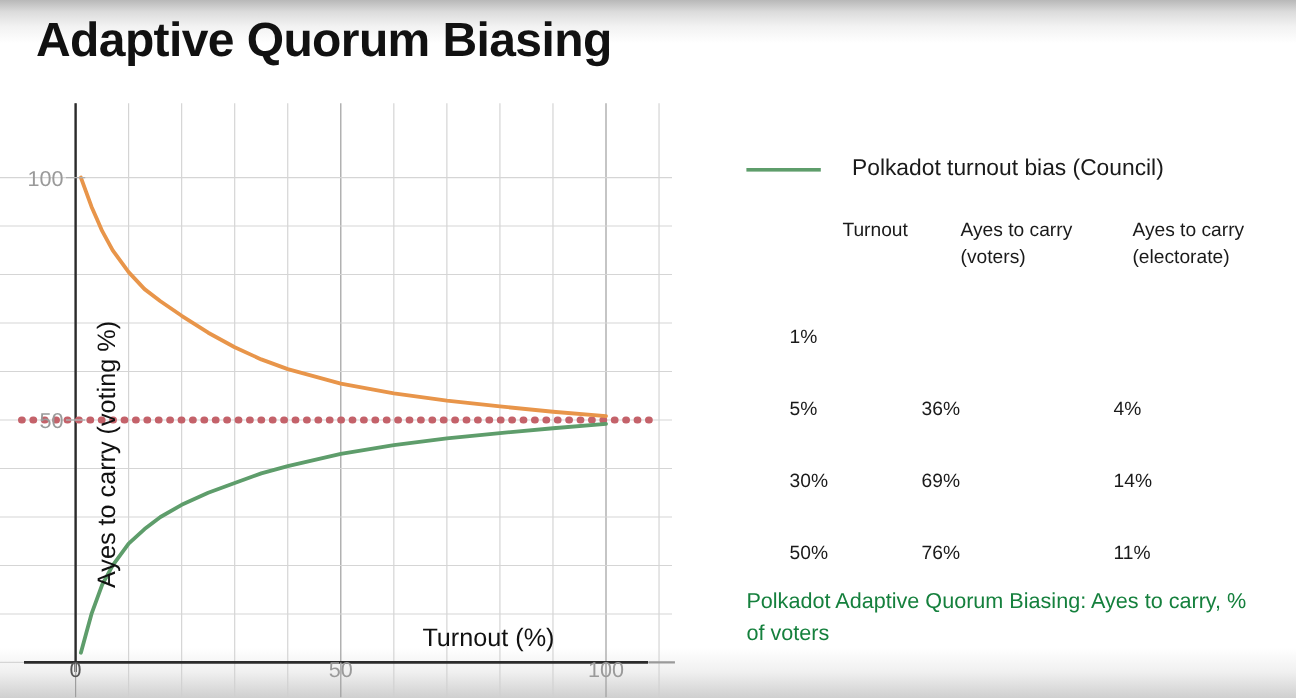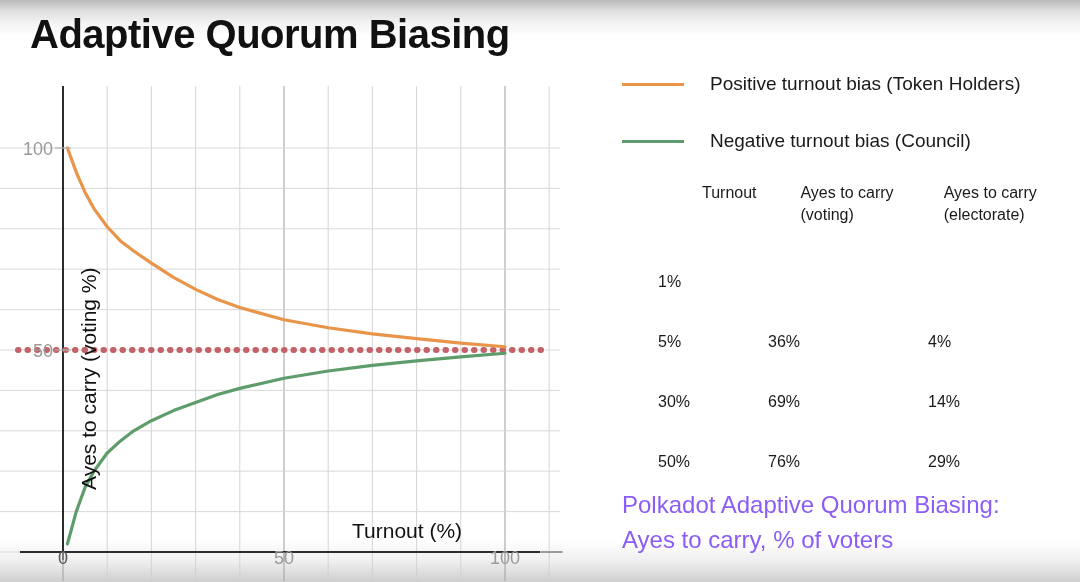--- a/index.html
+++ b/index.html
@@ -39,21 +39,21 @@
   .c0 { width:110px; }
   .c1 { width:160px; }
   .c2 { width:150px; }
   .t-row { display:flex; }
   .t-row .td { font-size:16px; color:#1a1a1a; }
   .spacer-head { height:48px; }
   .row-gap { height:42px; }
 
   #caption {
     position:absolute; left:22px; top:428px; width:430px;
-    font-size:24px; color:#8b5cf6; line-height:1.45;
+    font-size:18px; color:#15803d; line-height:1.45;
   }
 </style>
 </head>
 <body>
 
 <div id="slide">
 
   <div id="title">Adaptive Quorum Biasing</div>
 
   <div id="chart">
@@ -107,39 +107,35 @@
           <text x="53" y="95" text-anchor="end" font-family="Liberation Sans, sans-serif" font-size="18" fill="#9a9a9a">100</text>
           <line x1="540.36" y1="492" x2="562.46" y2="492" stroke="#9a9a9a" stroke-width="2"></line>
         </g>
       <text id="ylabel" x="0" y="0" transform="translate(96,430) rotate(-90)" font-family="Liberation Sans, sans-serif" font-size="21" fill="#111">Ayes to carry (voting %)</text>
       <text id="xlabel" x="352" y="478" font-family="Liberation Sans, sans-serif" font-size="21" fill="#111">Turnout (%)</text>
     </svg>
   </div>
 
   <div id="panel">
 
-    <div class="legend-row r0">
-      <span class="legend-swatch" style="border-top-color:#e8954a"></span>
-      <span class="legend-label">Positive turnout bias (Token Holders)</span>
-    </div>
 
     <div class="legend-row r1">
       <span class="legend-swatch" style="border-top-color:#5e9d6b"></span>
-      <span class="legend-label">Negative turnout bias (Council)</span>
+      <span class="legend-label">Polkadot turnout bias (Council)</span>
     </div>
 
     <div id="table">
       <div class="t-head">
         <div class="th c0">
           <div>Turnout</div>
           <div></div>
         </div>
         <div class="th c1">
           <div>Ayes to carry</div>
-          <div>(voting)</div>
+          <div>(voters)</div>
         </div>
         <div class="th c2">
           <div>Ayes to carry</div>
           <div>(electorate)</div>
         </div>
       </div>
       <div class="spacer-head"></div>
       <div id="table-body">
           <div class="t-row">
             <div class="td c0">1%</div>
@@ -153,20 +149,20 @@
           <div class="row-gap"></div>
           <div class="t-row">
             <div class="td c0">30%</div>
             <div class="td c1">69%</div>
             <div class="td c2">14%</div>
           </div>
           <div class="row-gap"></div>
           <div class="t-row">
             <div class="td c0">50%</div>
             <div class="td c1">76%</div>
-            <div class="td c2">29%</div>
+            <div class="td c2">11%</div>
           </div>
         </div>
     </div>
 
     <div id="caption">Polkadot Adaptive Quorum Biasing: Ayes to carry, % of voters</div>
   </div>
 </div>
 
 </body></html>

